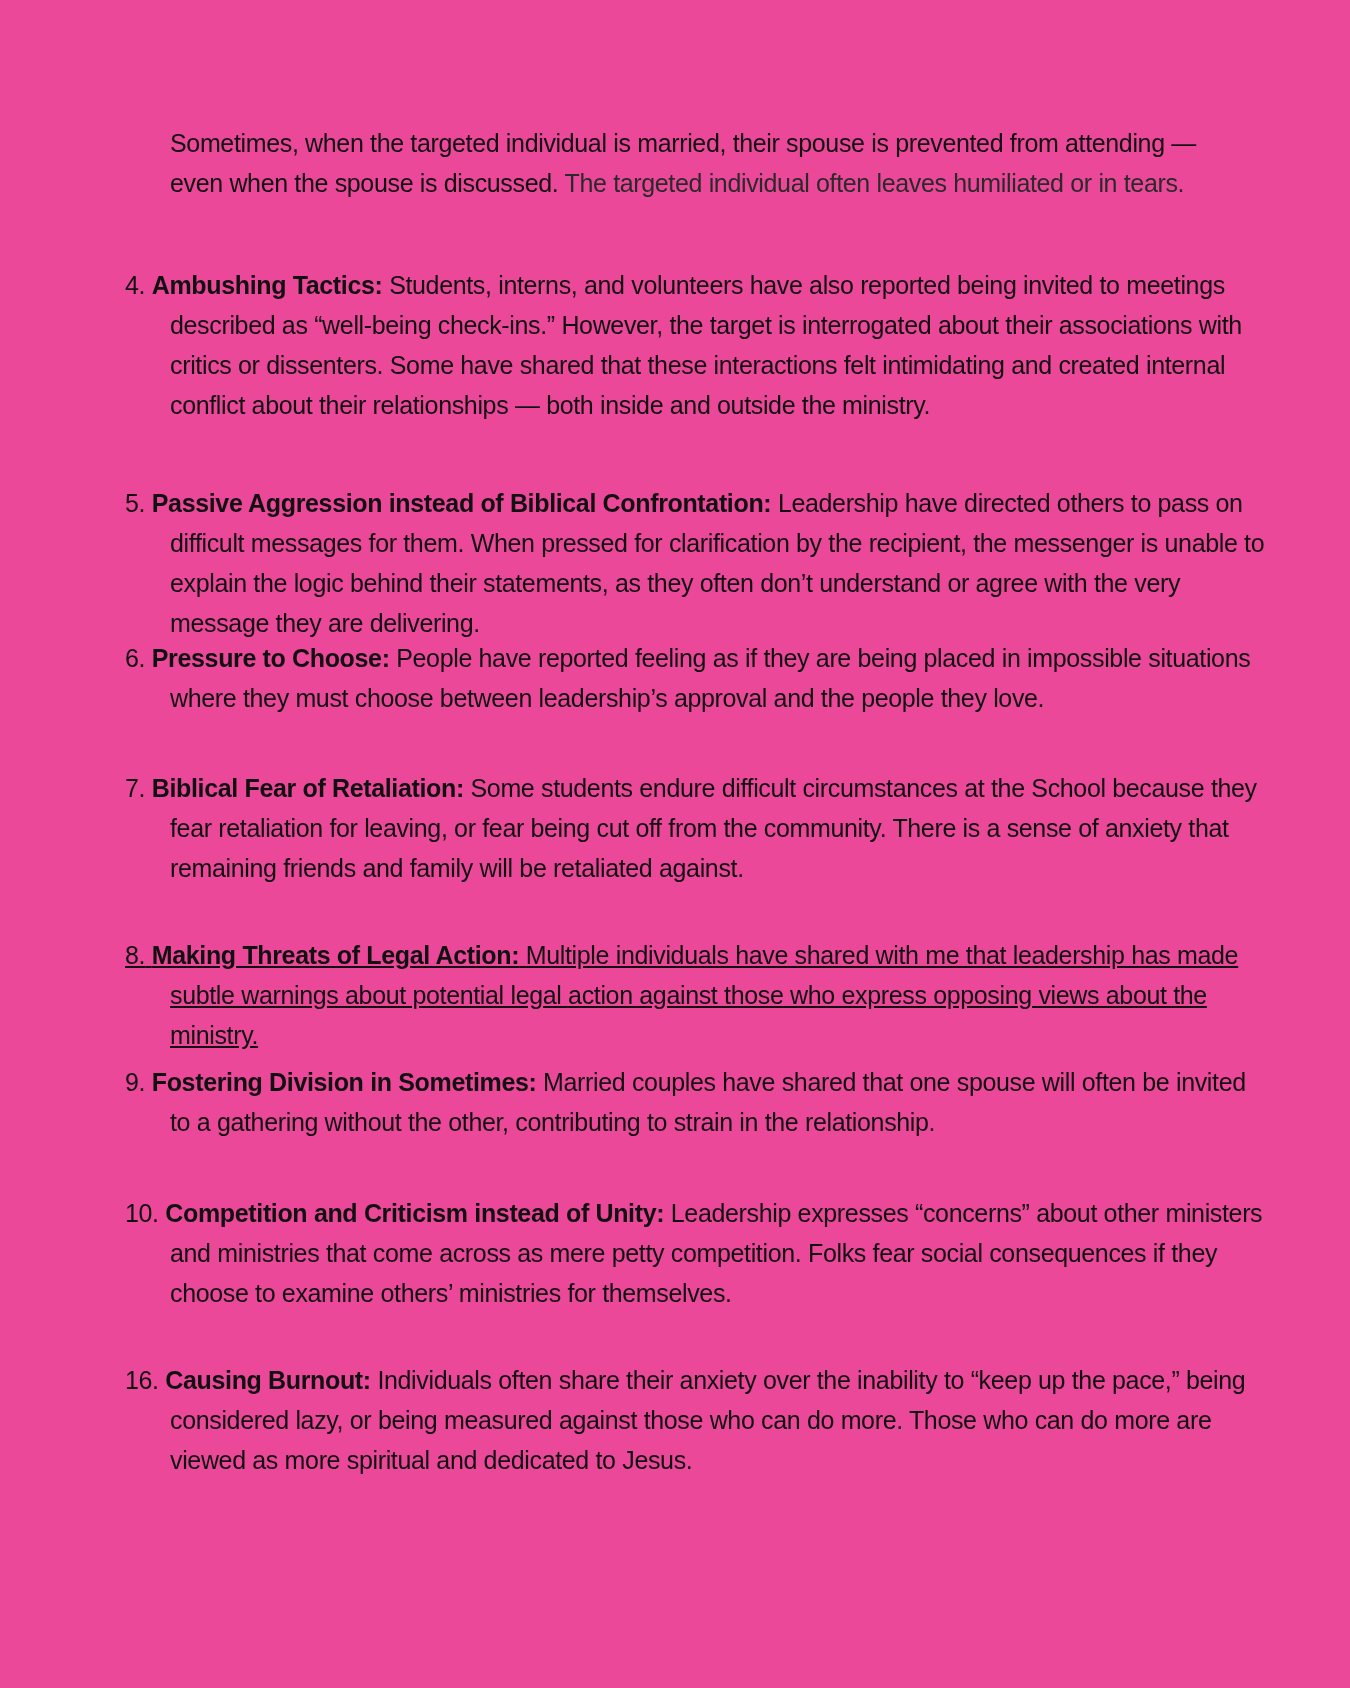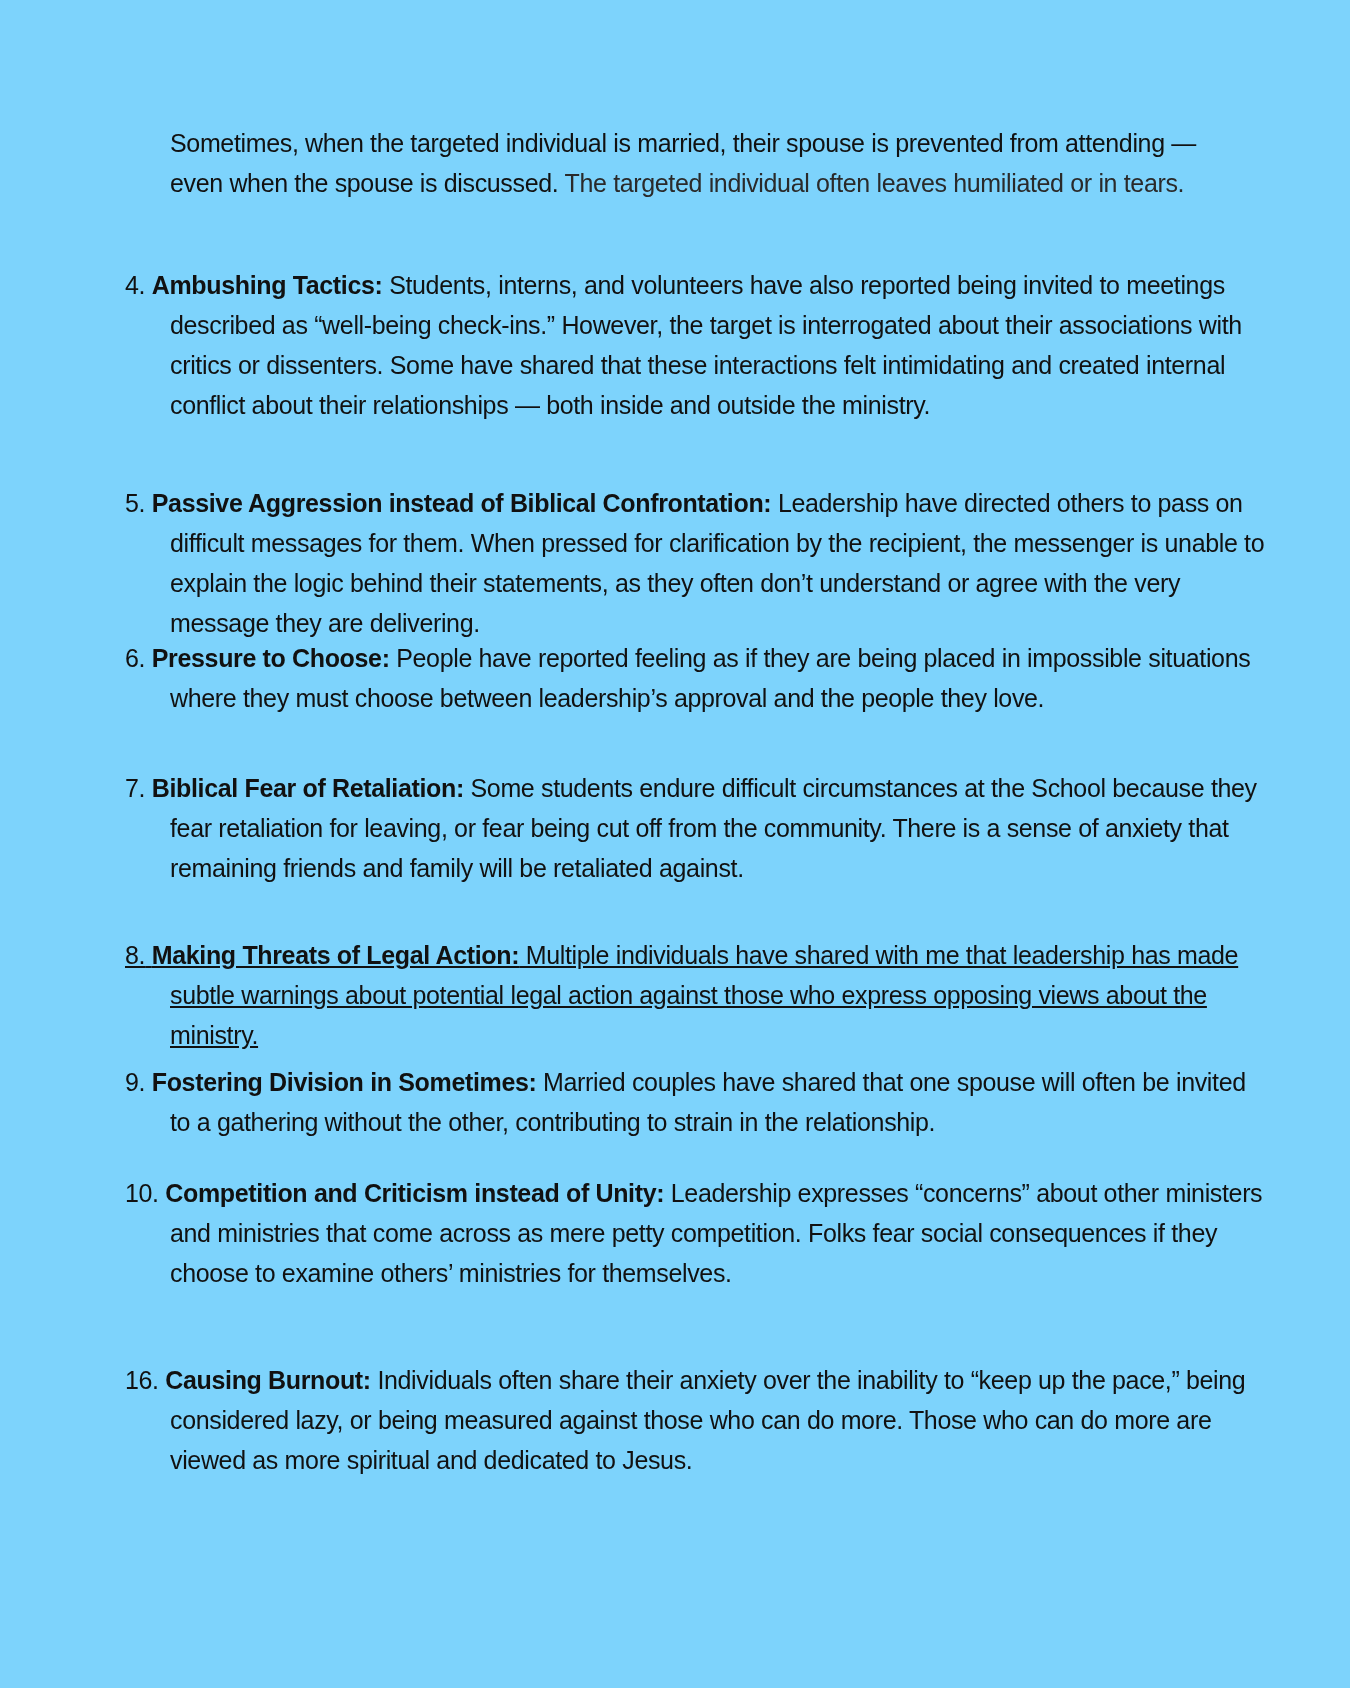--- a/index.html
+++ b/index.html
@@ -1,19 +1,19 @@
 <!DOCTYPE html>
 <html><head>
 <meta charset="utf-8">
 <style>
   html, body { margin: 0; padding: 0; background: #ffffff; }
   body { width: 1350px; height: 1688px; position: relative; overflow: hidden; }
   .page {
     position: absolute; left: 0; top: 0; width: 1350px; height: 1688px;
-    background: #7dd3fc;
+    background: #ec4899;
     font-family: "Liberation Sans", sans-serif;
     color: #111111;
     font-size: 25px;
     letter-spacing: -0.35px;
   }
   .cont {
     position: absolute; left: 170px; top: 123px; width: 1060px;
     line-height: 40px;
   }
   .cont .soft { color: #2a2a2a; }
@@ -54,21 +54,21 @@
       <span class="term">Biblical Fear of Retaliation:</span><span> Some students endure difficult circumstances at the School because they fear retaliation for leaving, or fear being cut off from the community. There is a sense of anxiety that remaining friends and family will be retaliated against.</span>
     </li>
     <li class="item" style="top:670px;text-decoration:underline;">
       <span class="num">8.</span>
       <span class="term">Making Threats of Legal Action:</span><span> Multiple individuals have shared with me that leadership has made subtle warnings about potential legal action against those who express opposing views about the ministry.</span>
     </li>
     <li class="item" style="top:797px;">
       <span class="num">9.</span>
       <span class="term">Fostering Division in Sometimes:</span><span> Married couples have shared that one spouse will often be invited to a gathering without the other, contributing to strain in the relationship.</span>
     </li>
-    <li class="item" style="top:908px;">
+    <li class="item" style="top:928px;">
       <span class="num">10.</span>
       <span class="term">Competition and Criticism instead of Unity:</span><span> Leadership expresses “concerns” about other ministers and ministries that come across as mere petty competition. Folks fear social consequences if they choose to examine others’ ministries for themselves.</span>
     </li>
     <li class="item" style="top:1095px;">
       <span class="num">16.</span>
       <span class="term">Causing Burnout:</span><span> Individuals often share their anxiety over the inability to “keep up the pace,” being considered lazy, or being measured against those who can do more. Those who can do more are viewed as more spiritual and dedicated to Jesus.</span>
     </li>
   </ol>
 </div>
 

